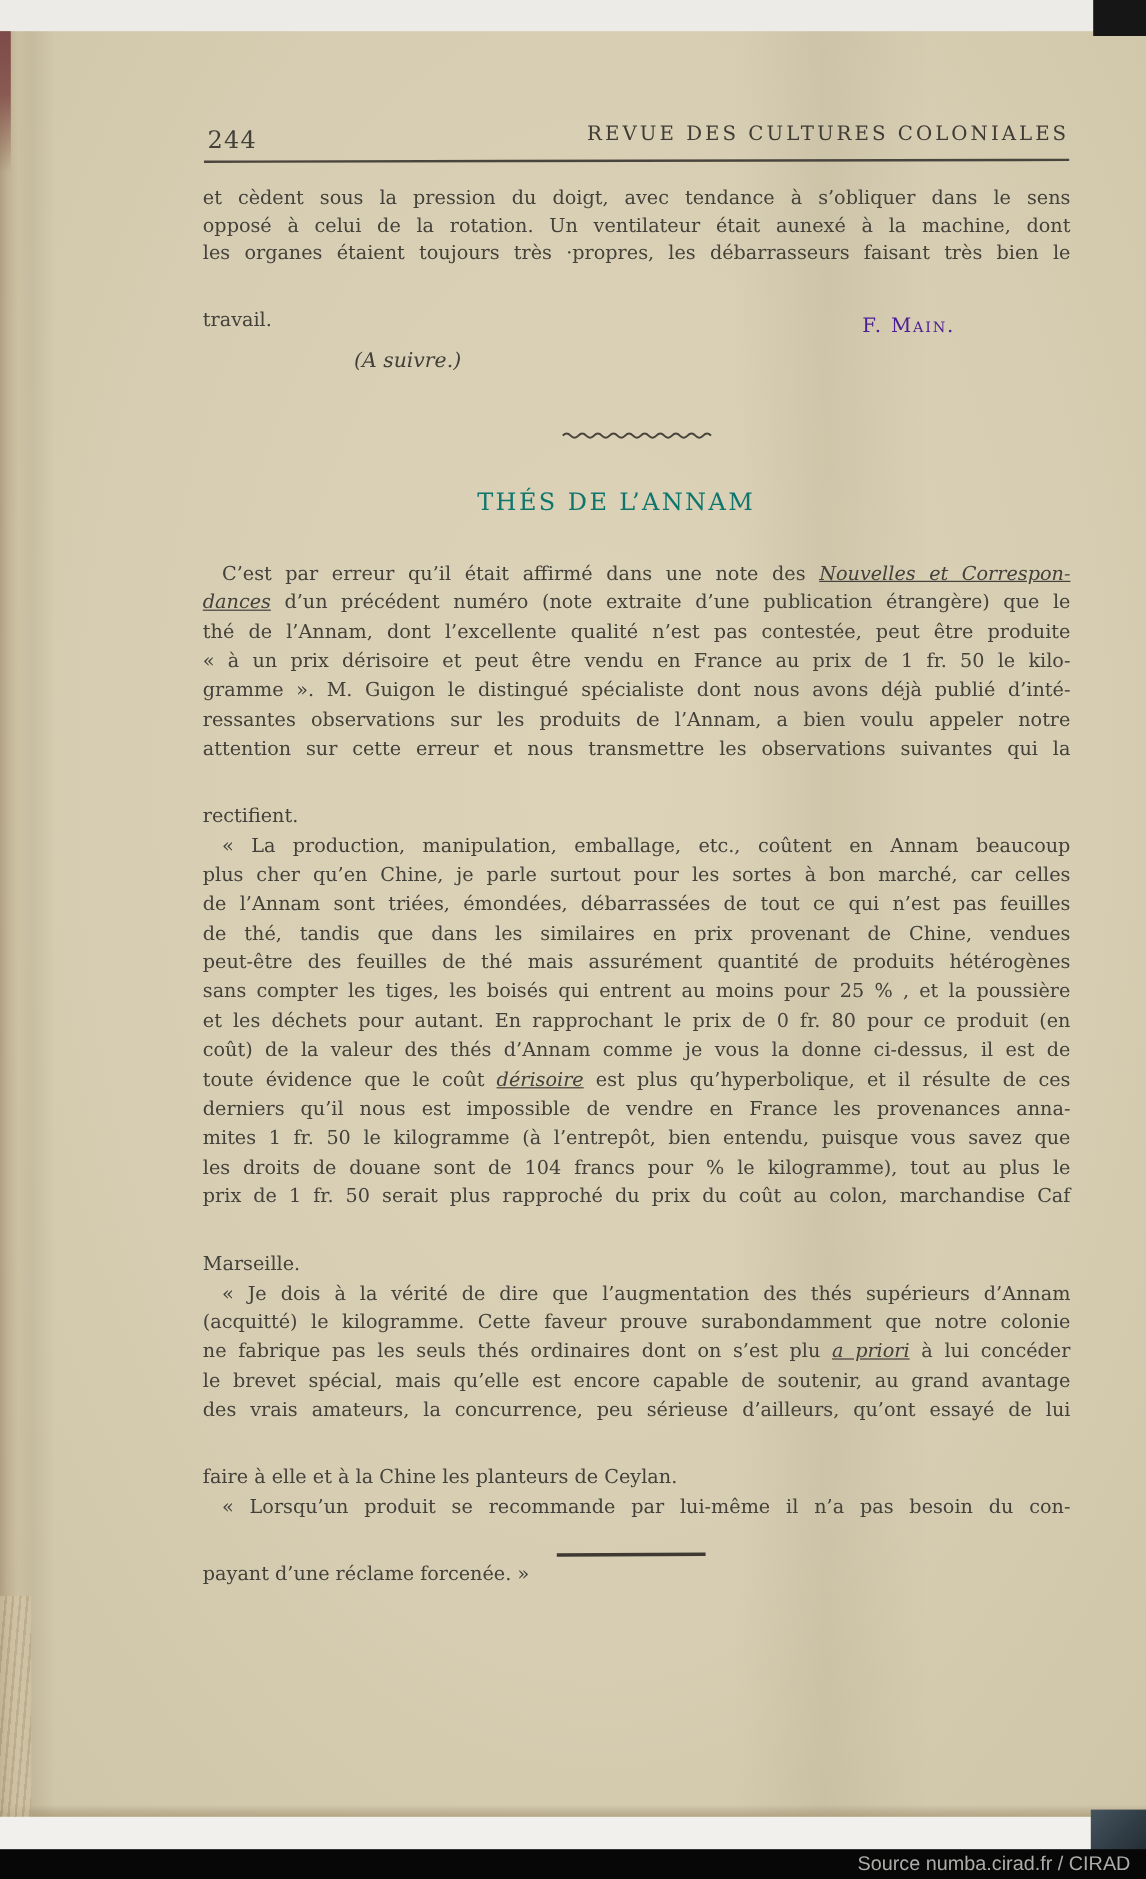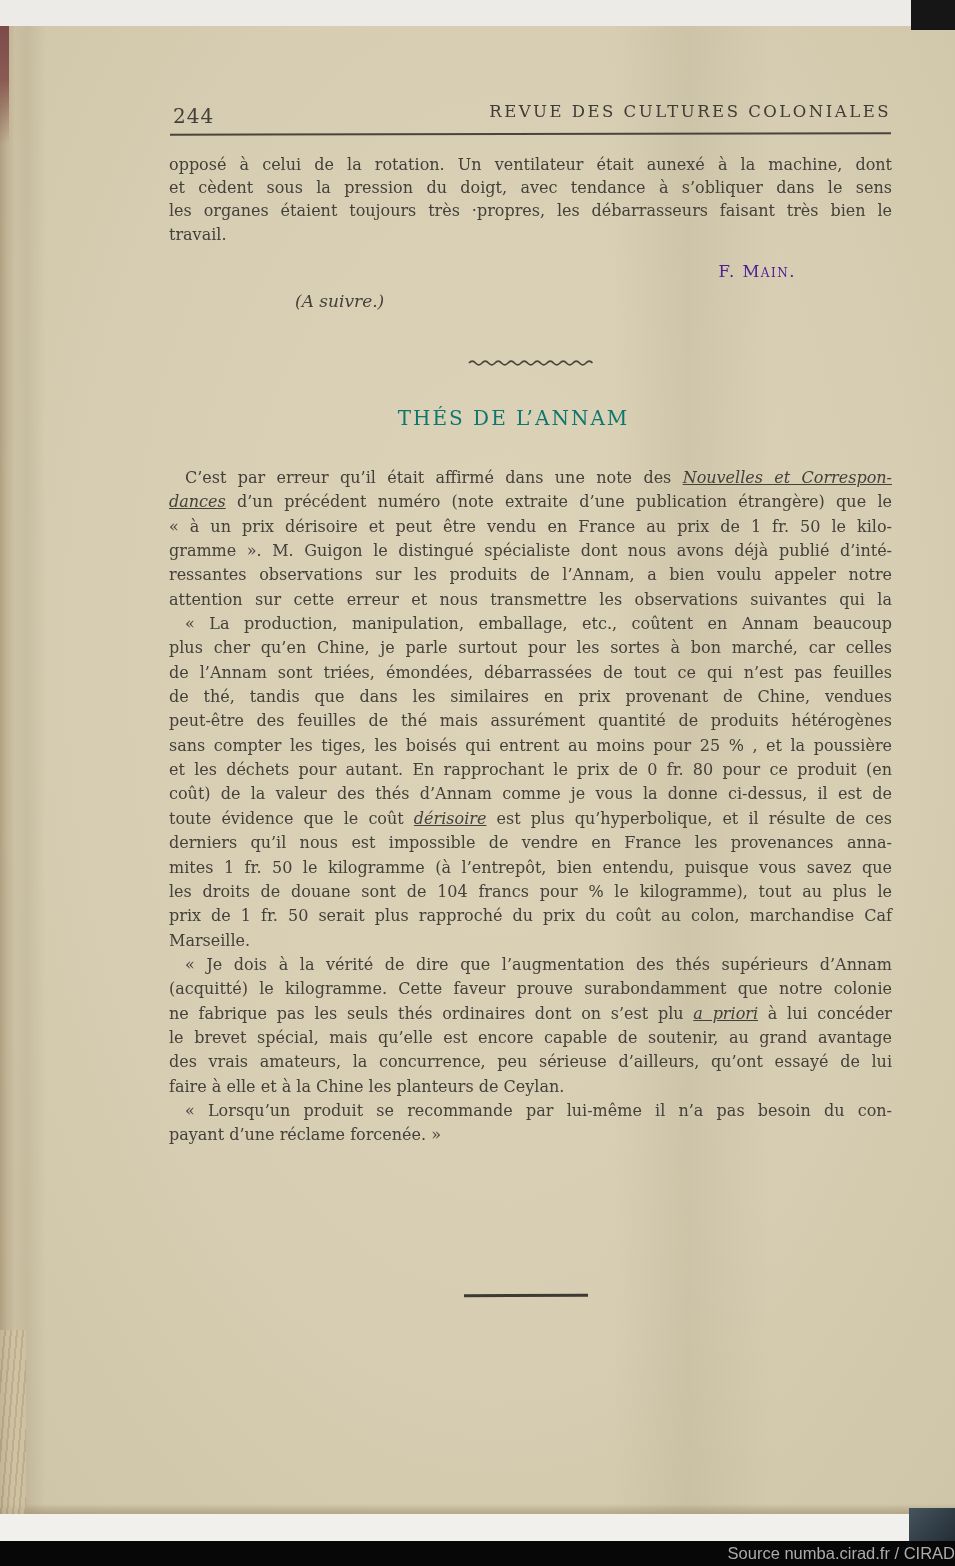--- a/index.html
+++ b/index.html
@@ -32,33 +32,33 @@
   }
   .corner-tr{position:absolute;left:911px;top:0;width:44px;height:30px;background:#161616;}
   .bottom-strip{position:absolute;left:0;top:1514px;width:955px;height:52px;background:#f1f0ec;}
   .corner-br{
     position:absolute;left:909px;top:1508px;width:46px;height:36px;
     background:linear-gradient(135deg,#46545e 0%,#35424b 45%,#232c33 100%);
   }
   .source-bar{
     position:absolute;left:0;top:1541px;width:955px;height:25px;background:#070707;
     color:#aeaca9;font-family:"Liberation Sans",sans-serif;font-size:16.5px;
-    line-height:25px;text-align:right;box-sizing:border-box;
+    line-height:25px;text-align:right;padding-right:13px;box-sizing:border-box;
   }
   
   .abs{position:absolute;}
   #page-number{left:173px;top:104px;font-size:20px;letter-spacing:1px;}
   #running-title{left:170px;top:102px;width:721px;text-align:right;font-size:16.5px;letter-spacing:2.5px;color:#403c35;}
   #header-rule{left:170px;top:133px;width:721px;height:2px;background:#4a453c;transform:rotate(-.12deg);}
   .textblock{font-size:16px;}
   .textblock .ln{
     line-height:24.35px;text-align:justify;text-align-last:justify;
     -moz-text-align-last:justify;white-space:normal;
   }
-  .textblock .ln.last{text-align-last:left;-moz-text-align-last:left;}
+  .textblock .ln.last{text-align-last:left;margin-top:32px;-moz-text-align-last:left;}
   .textblock .ln.first{text-indent:16px;}
   .it{font-style:italic;text-decoration:underline;}
   #intro{left:169px;top:153px;width:723px;}
   #intro .ln{line-height:23.2px;}
   #signature{left:540px;top:262px;width:256px;text-align:right;font-size:16.5px;font-variant:small-caps;letter-spacing:1.5px;color:#4c1d95;}
   #a-suivre{left:295px;top:291px;font-style:italic;font-size:17px;}
   #wavy-divider{left:468px;top:352px;width:131px;height:9px;}
   #article-title{left:153px;top:406px;width:721px;text-align:center;font-size:20px;letter-spacing:2px;color:#0f766e;}
   #article{left:169px;top:466px;width:723px;}
   #end-rule{left:464px;top:1294px;width:124px;height:3px;background:#3e3a33;transform:rotate(-.3deg);}
@@ -71,44 +71,46 @@
 <div class="page-fan"></div>
 <div class="corner-tr"></div>
 <div class="bottom-strip"></div>
 <div class="corner-br"></div>
 
 <div class="abs" id="page-number">244</div>
 <div class="abs" id="running-title">REVUE DES CULTURES COLONIALES</div>
 <div class="abs" id="header-rule"></div>
 
 <div class="abs textblock" id="intro">
+    <div class="ln"><span>et cèdent sous la pression du doigt, avec tendance à s’obliquer dans le sens</span></div>
     <div class="ln"><span>opposé à celui de la rotation. Un ventilateur était aunexé à la machine, dont</span></div>
-    <div class="ln"><span>et cèdent sous la pression du doigt, avec tendance à s’obliquer dans le sens</span></div>
     <div class="ln"><span>les organes étaient toujours très ·propres, les débarrasseurs faisant très bien le</span></div>
     <div class="ln last"><span>travail.</span></div>
   </div>
 
 <div class="abs" id="signature">F. Main.</div>
 <div class="abs" id="a-suivre">(A suivre.)</div>
 
 <div class="abs" id="wavy-divider">
   <svg width="131" height="9" viewBox="0 0 131 9">
     <path d="M1 5 q3.25 -3.6 6.5 0 t6.5 0 t6.5 0 t6.5 0 t6.5 0 t6.5 0 t6.5 0 t6.5 0 t6.5 0 t6.5 0 t6.5 0 t6.5 0 t6.5 0 t6.5 0 t6.5 0 t6.5 0 t6.5 0 t6.5 0 t6.5 0" stroke="#4a453c" stroke-width="1.7" fill="none"></path>
   </svg>
 </div>
 
 <div class="abs" id="article-title">THÉS DE L’ANNAM</div>
 <div class="abs textblock" id="article">
     <div>
       <div class="ln first"><span>C’est par erreur qu’il était affirmé dans une note des </span><span class="it">Nouvelles et Correspon-</span></div>
       <div class="ln"><span class="it">dances</span><span> d’un précédent numéro (note extraite d’une publication étrangère) que le</span></div>
+      <div class="ln"><span>thé de l’Annam, dont l’excellente qualité n’est pas contestée, peut être produite</span></div>
       <div class="ln"><span>« à un prix dérisoire et peut être vendu en France au prix de 1 fr. 50 le kilo-</span></div>
       <div class="ln"><span>gramme ». M. Guigon le distingué spécialiste dont nous avons déjà publié d’inté-</span></div>
       <div class="ln"><span>ressantes observations sur les produits de l’Annam, a bien voulu appeler notre</span></div>
       <div class="ln"><span>attention sur cette erreur et nous transmettre les observations suivantes qui la</span></div>
+      <div class="ln last"><span>rectifient.</span></div>
     </div>
     <div>
       <div class="ln first"><span>« La production, manipulation, emballage, etc., coûtent en Annam beaucoup</span></div>
       <div class="ln"><span>plus cher qu’en Chine, je parle surtout pour les sortes à bon marché, car celles</span></div>
       <div class="ln"><span>de l’Annam sont triées, émondées, débarrassées de tout ce qui n’est pas feuilles</span></div>
       <div class="ln"><span>de thé, tandis que dans les similaires en prix provenant de Chine, vendues</span></div>
       <div class="ln"><span>peut-être des feuilles de thé mais assurément quantité de produits hétérogènes</span></div>
       <div class="ln"><span>sans compter les tiges, les boisés qui entrent au moins pour 25 % , et la poussière</span></div>
       <div class="ln"><span>et les déchets pour autant. En rapprochant le prix de 0 fr. 80 pour ce produit (en</span></div>
       <div class="ln"><span>coût) de la valeur des thés d’Annam comme je vous la donne ci-dessus, il est de</span></div>

